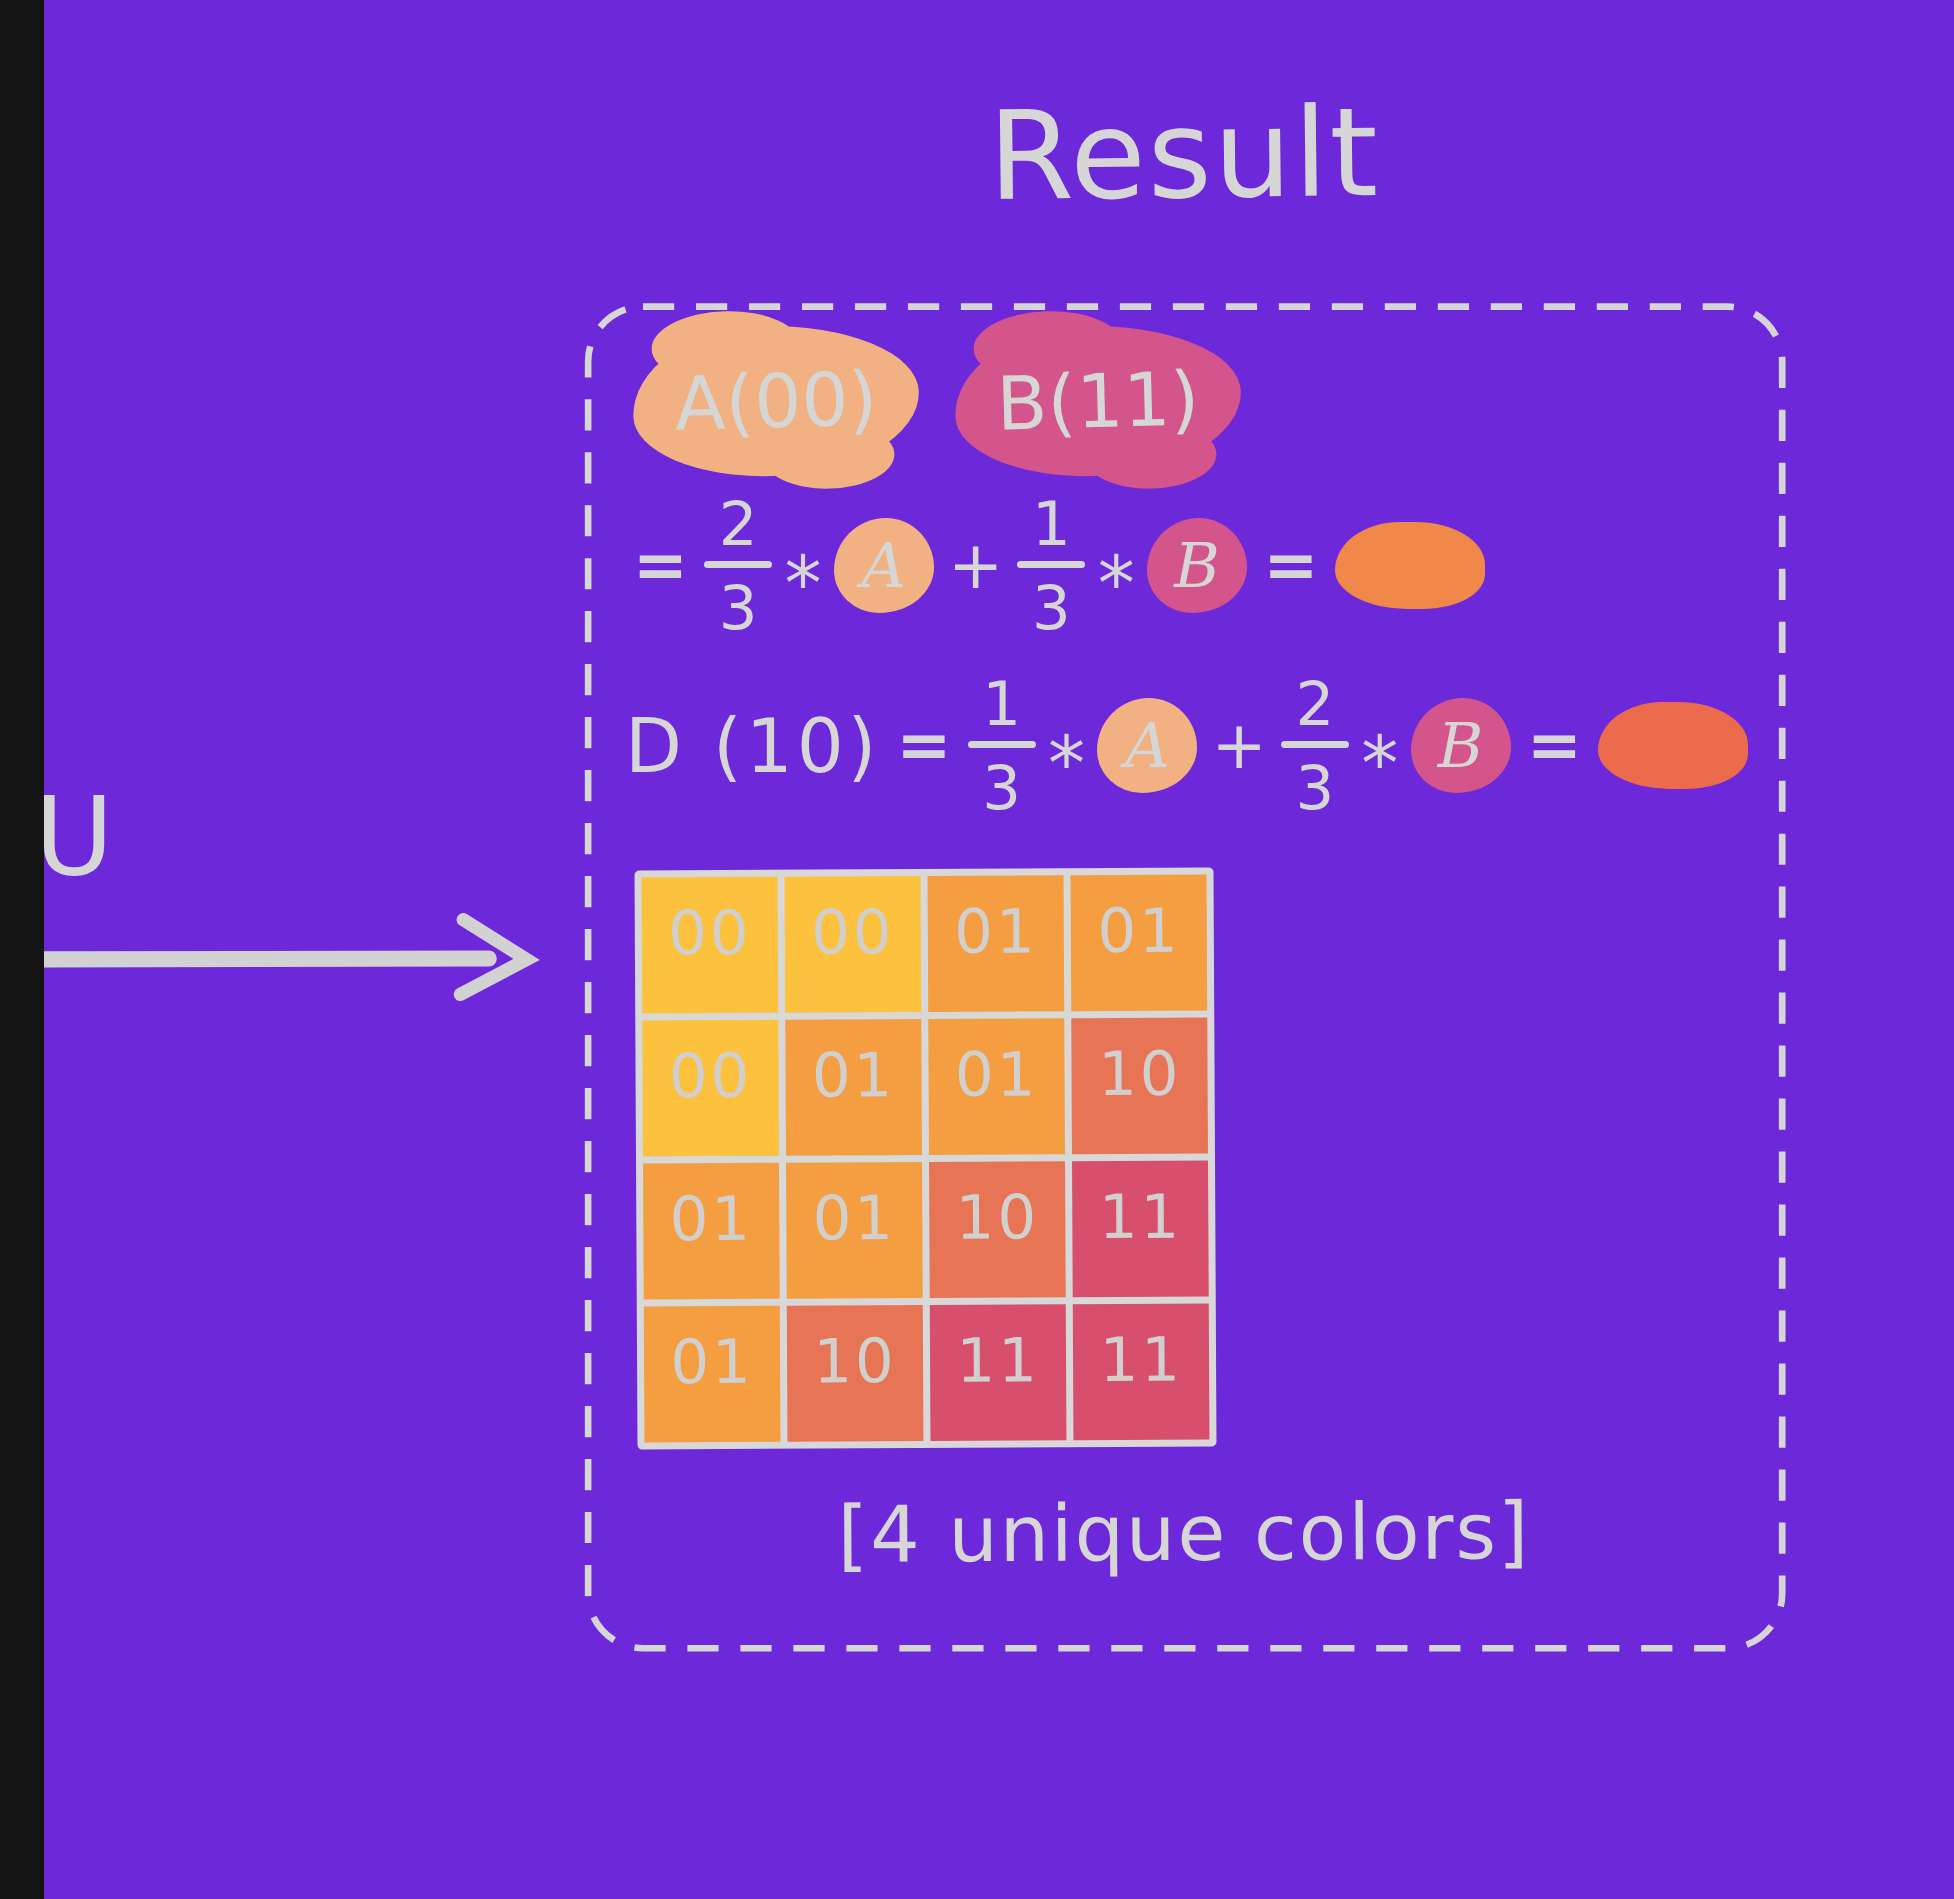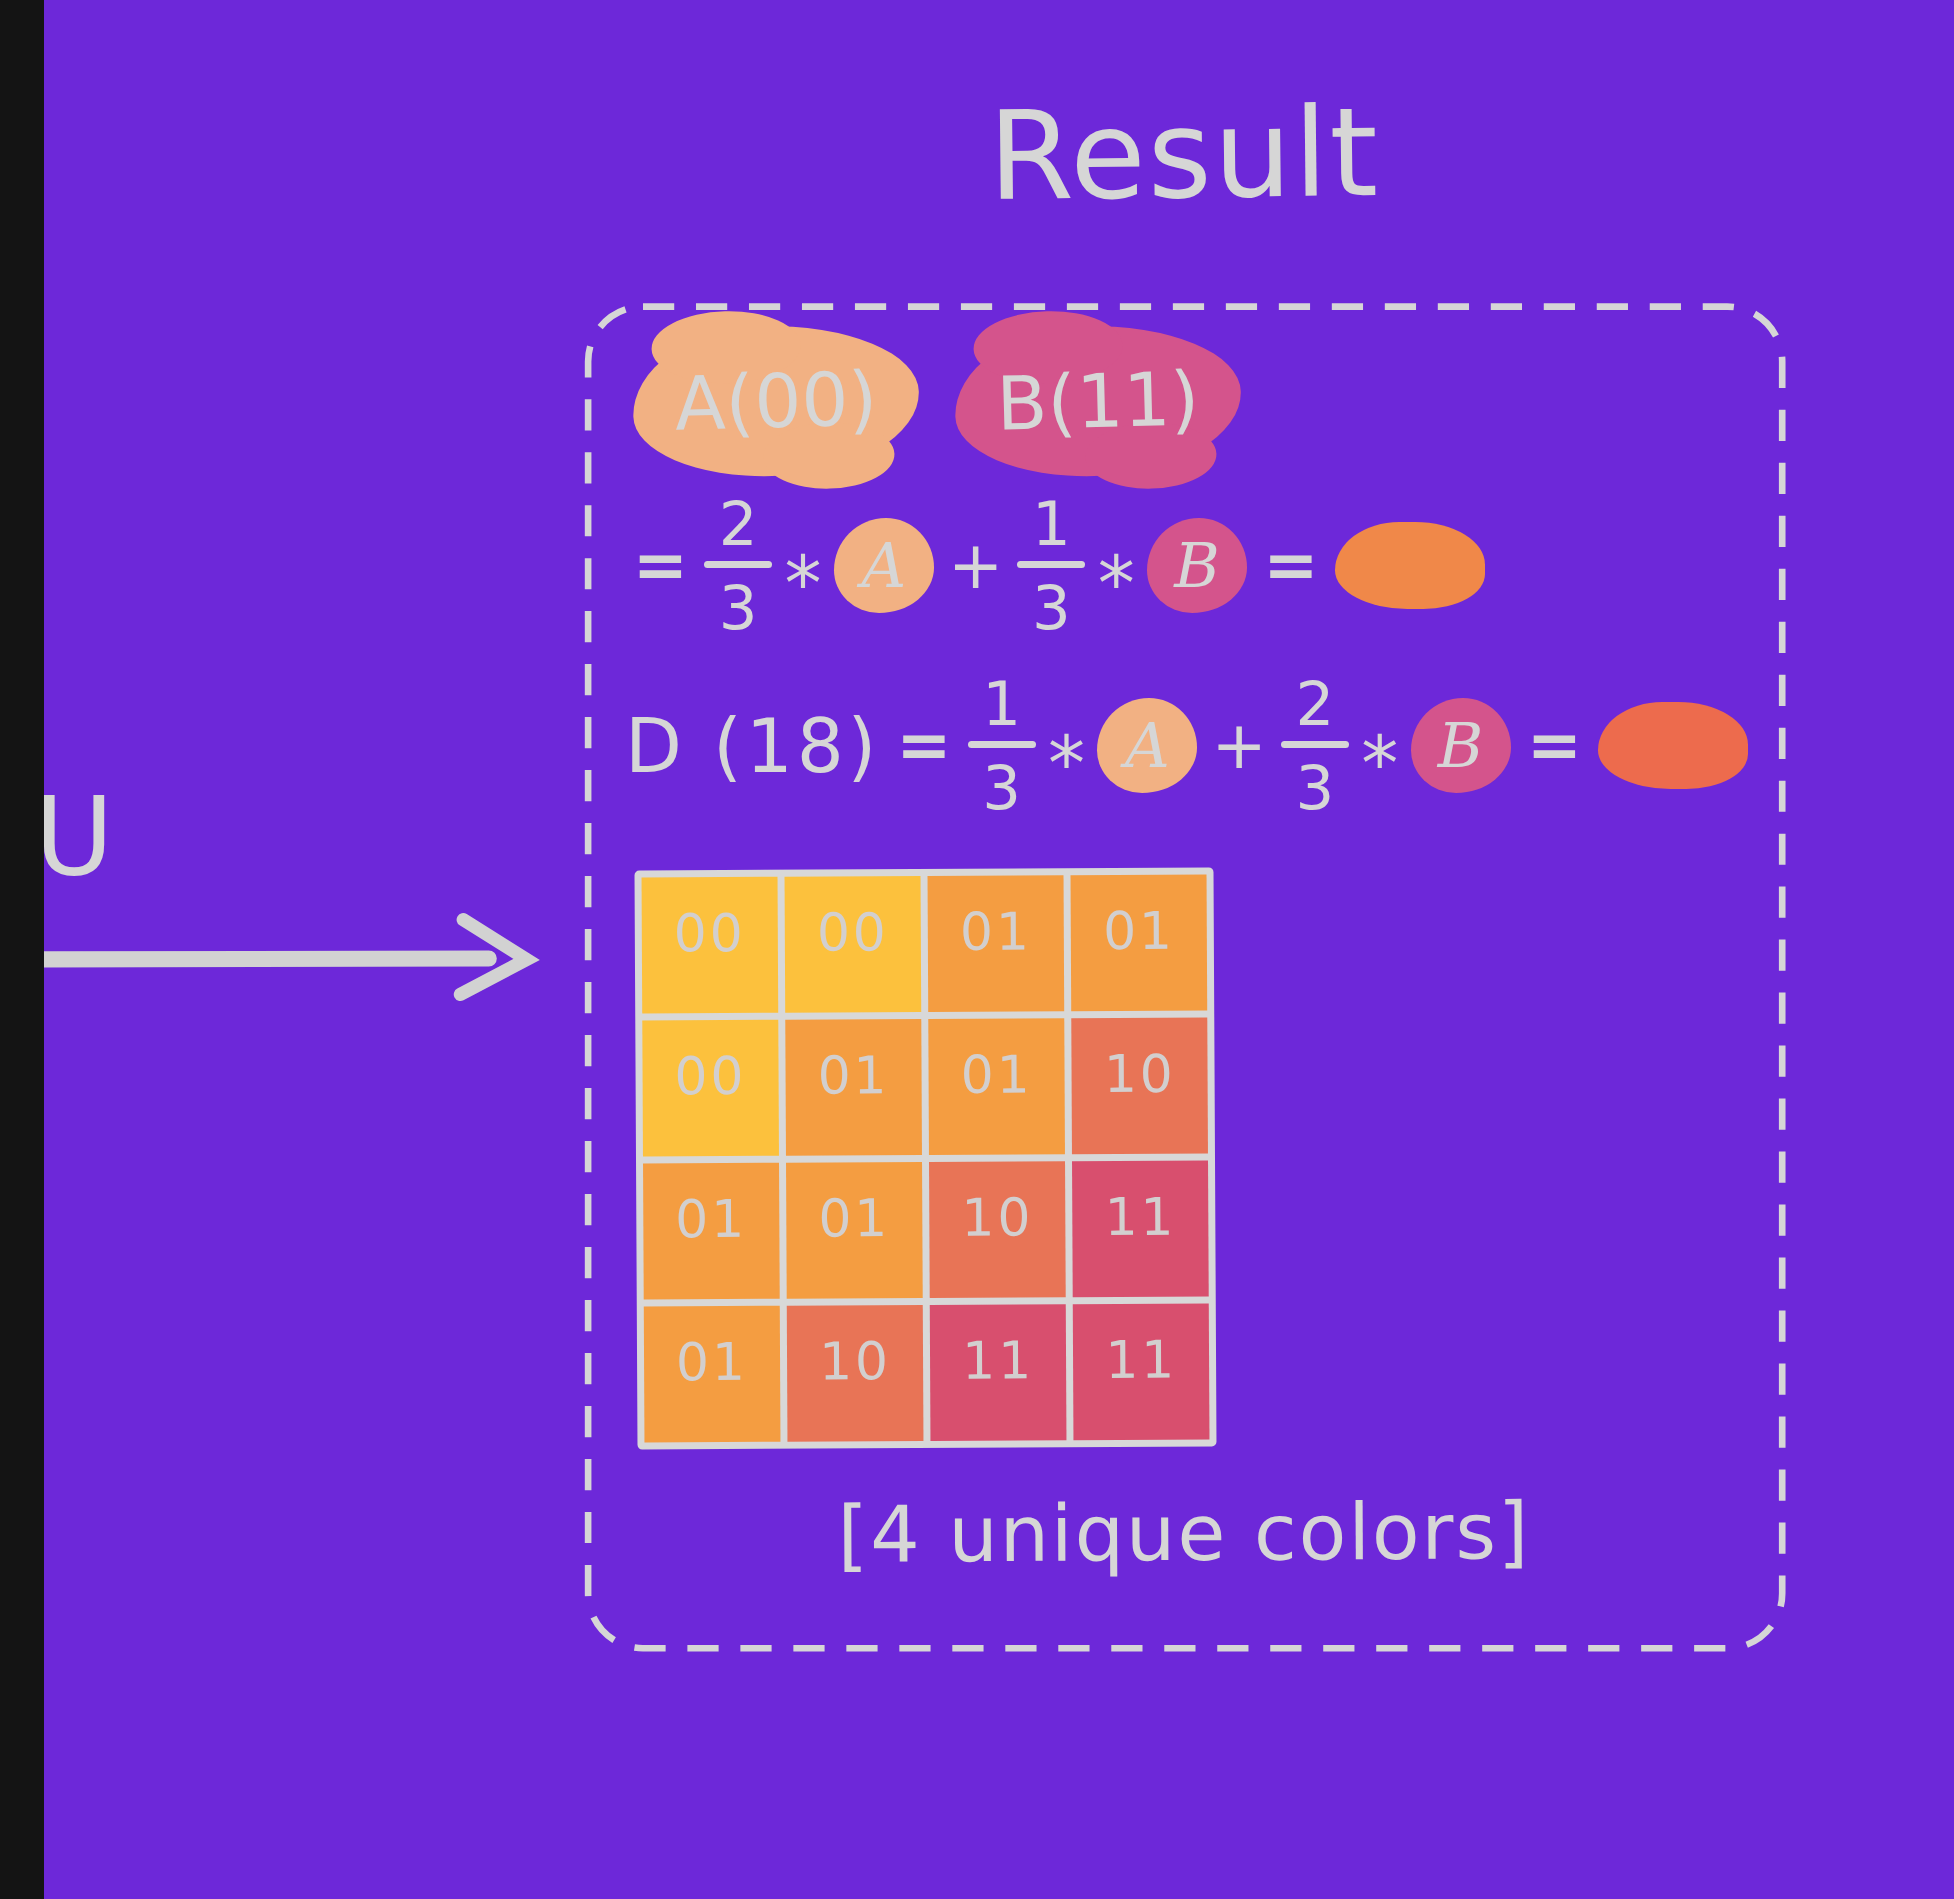--- a/index.html
+++ b/index.html
@@ -59,21 +59,21 @@
   .resblob{width:150px;height:87px;border-radius:48% 52% 46% 54% / 62% 55% 45% 50%;}
   
   #color-grid{
     left:592px;top:869px;width:579px;height:579px;
     display:grid;grid-template-columns:repeat(4,1fr);grid-template-rows:repeat(4,1fr);
     gap:6.6px;padding:6.6px;background:#d8d8d8;border-radius:4.7px;
     box-sizing:border-box;transform:rotate(-0.3deg);
   }
   .cell{
     display:flex;align-items:center;justify-content:center;
-    font-size:52px;font-weight:500;color:#d2cfcf;letter-spacing:2.8px;
+    font-size:61px;font-weight:500;color:#d2cfcf;letter-spacing:2.8px;
     padding-bottom:24.6px;box-sizing:border-box;
   }
   
   #footer-caption{
     left:543px;top:1488px;width:1194px;text-align:center;
     font-size:78px;letter-spacing:1.9px;transform:rotate(-0.3deg);
   }
 </style>
 </head>
 <body>
@@ -120,21 +120,21 @@
     </span>
     <span class="star">*</span>
     <div class="blob varblob" style="background-color: rgb(212, 84, 140);">
       <span>B</span>
     </div>
     <span class="eq">=</span>
     <div class="blob resblob" style="background-color: rgb(240, 136, 73);"></div>
   </div>
 
   <div id="formula-d" class="abs formula">
-    <span class="lhs">D (18)</span>
+    <span class="lhs">D (10)</span>
     <span class="eq">=</span>
     <span class="frac">
       <span class="num">1</span>
       <span class="bar"></span>
       <span class="den">3</span>
     </span>
     <span class="star">*</span>
     <div class="blob varblob" style="background-color: rgb(242, 177, 131);">
       <span>A</span>
     </div>

